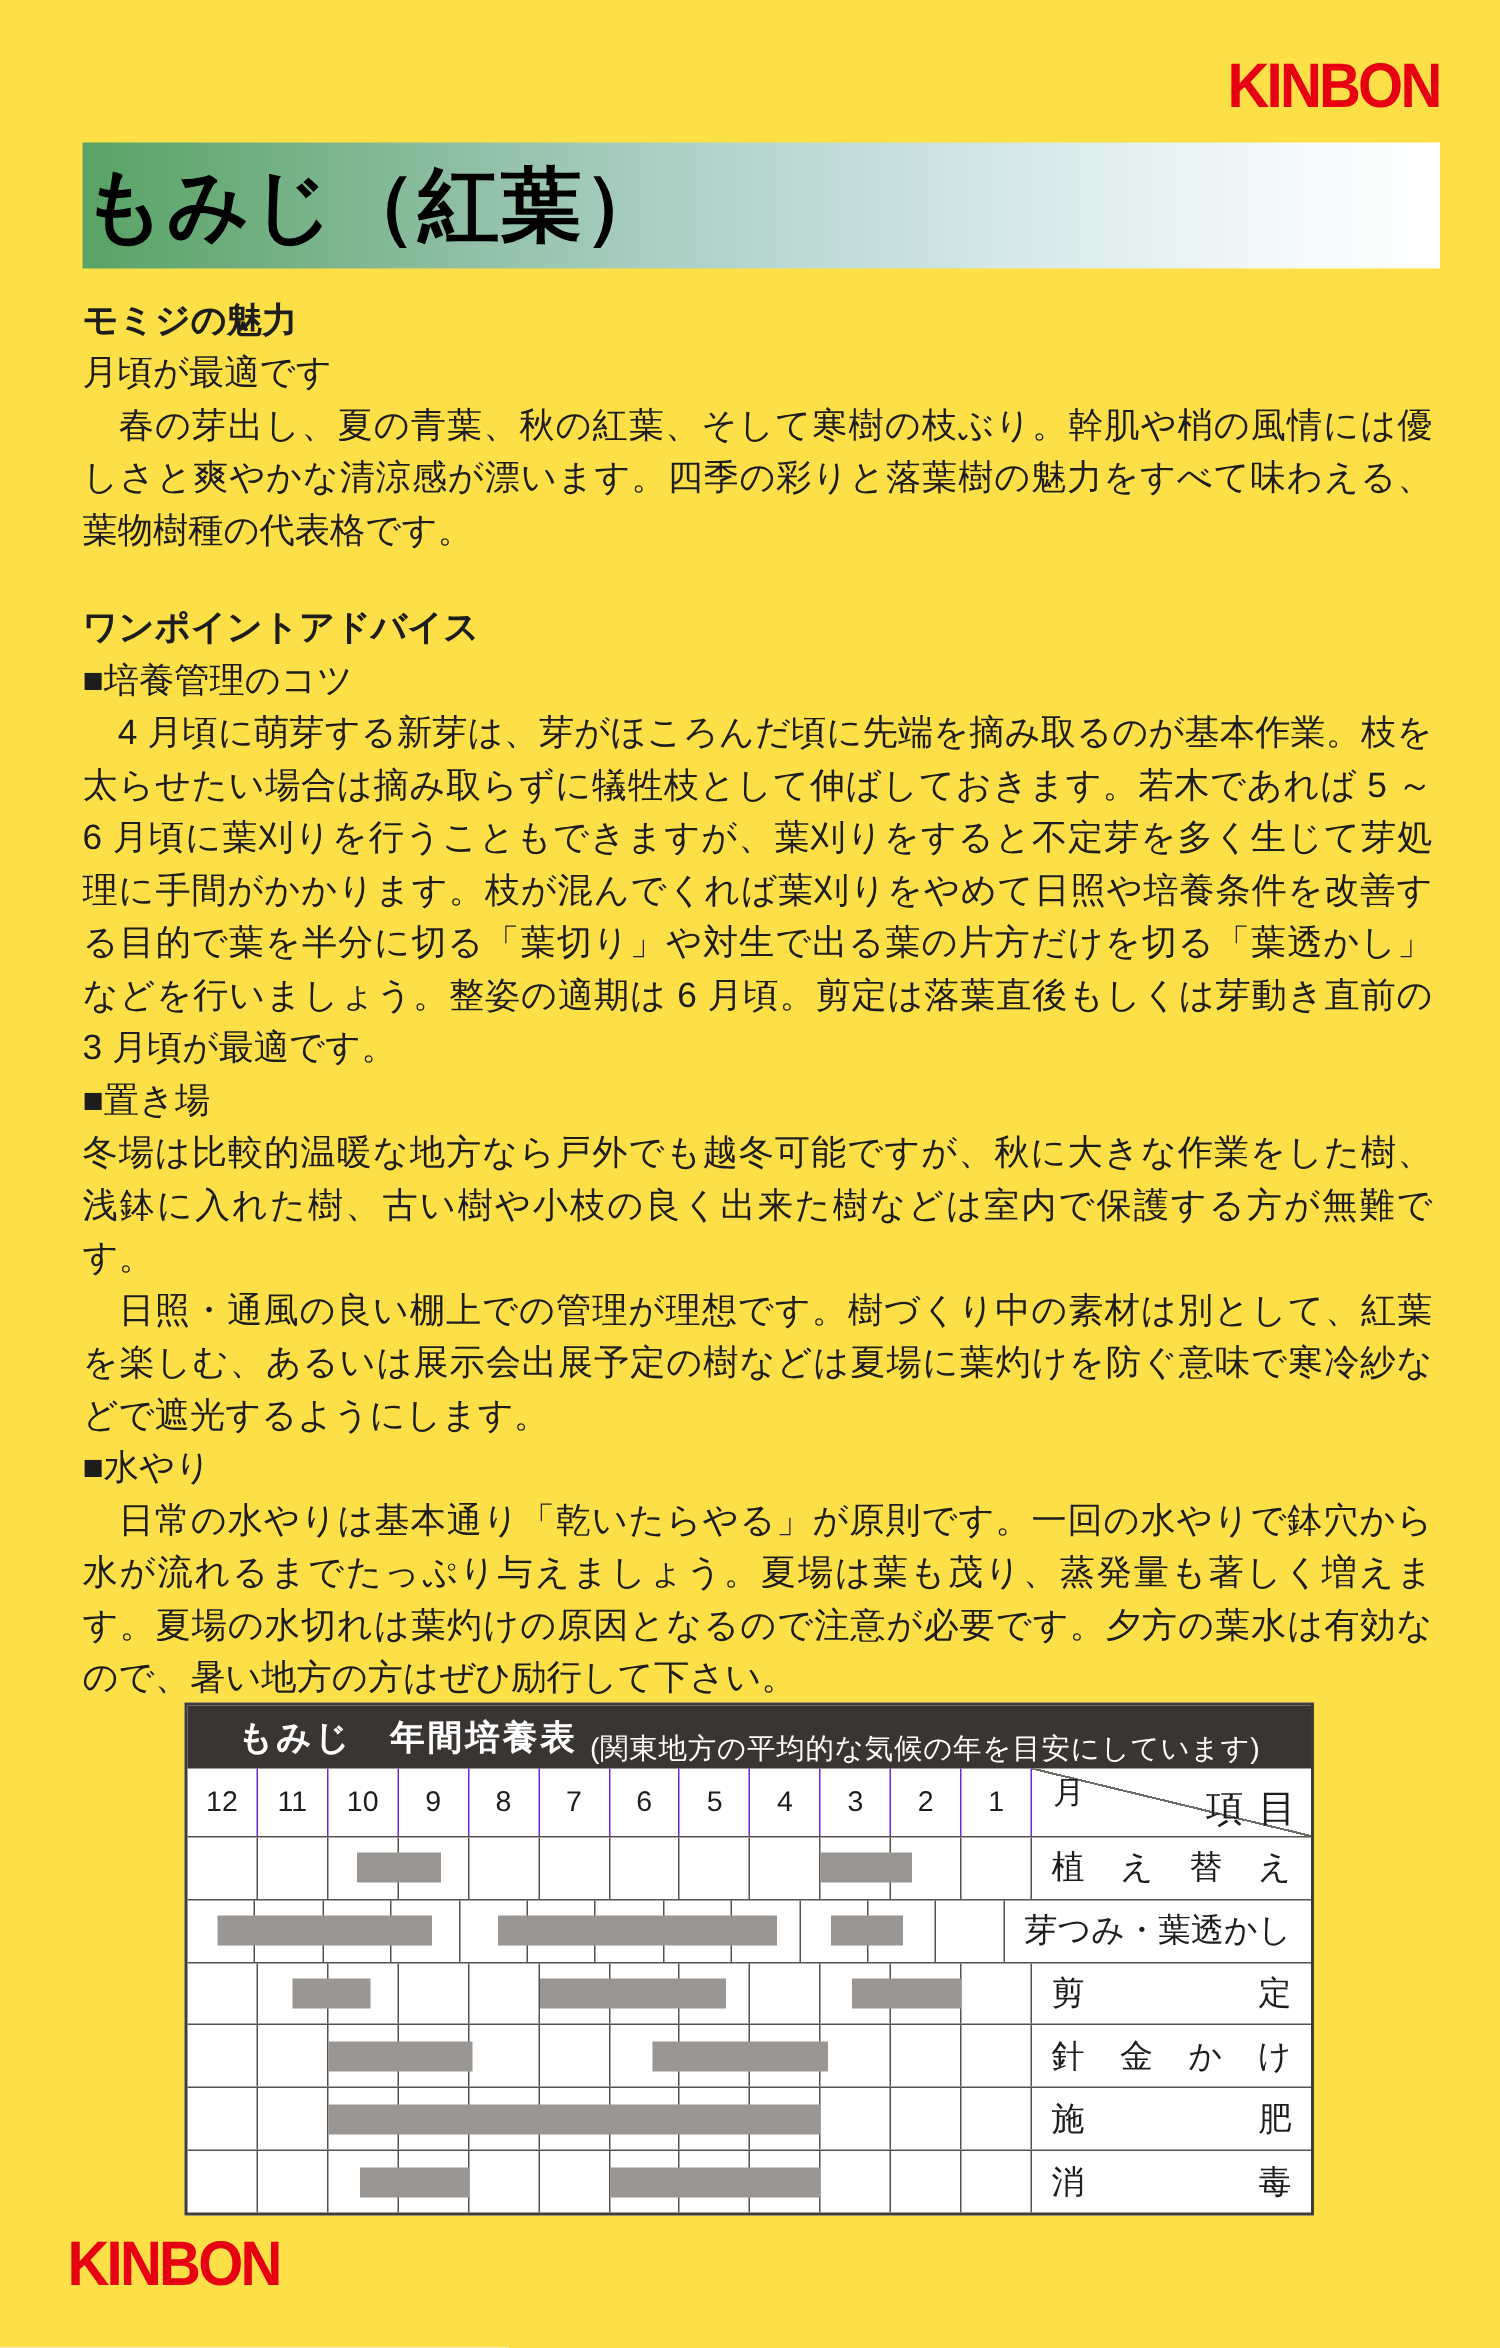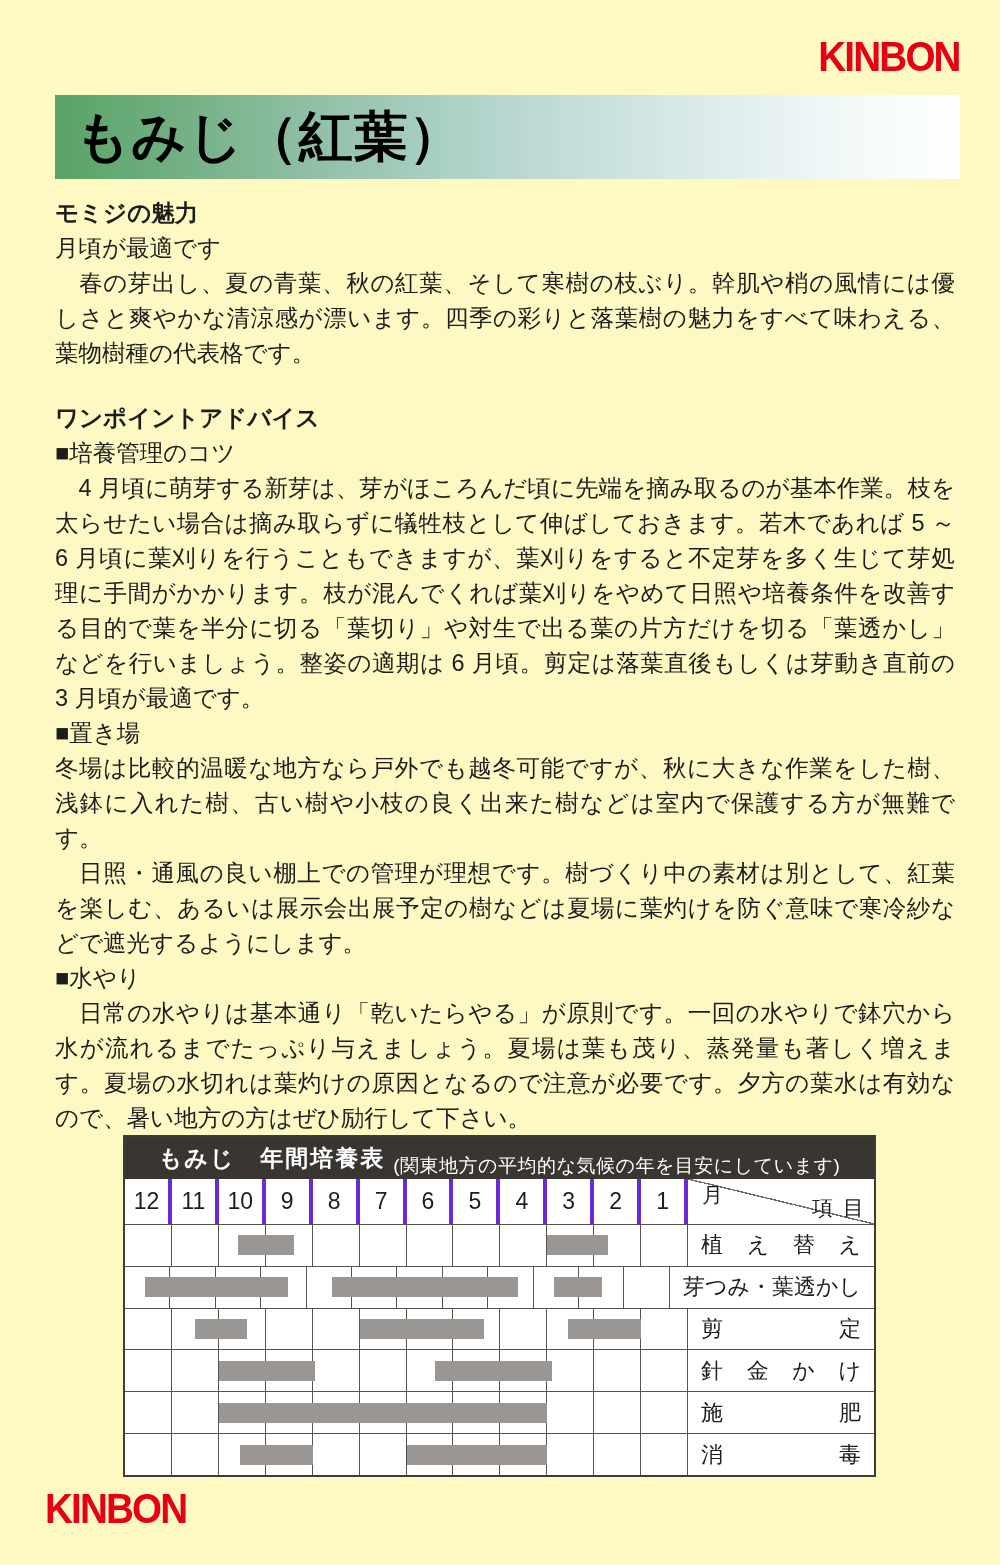--- a/index.html
+++ b/index.html
@@ -1,39 +1,39 @@
 <!DOCTYPE html>
 <html lang="ja"><head>
 <meta charset="utf-8">
 <style>
   html,body { margin:0; padding:0; background:#ffffff; }
   .page {
     position:relative; width:1000px; height:1565px; margin:0 auto;
-    background:#fef9c3; overflow:hidden;
+    background:#fde047; overflow:hidden;
     font-family:"Liberation Sans", sans-serif; color:#1d1d1d;
   }
   
   .logo {
     color:#e60012; font-weight:bold; font-size:42px; letter-spacing:-2px;
     font-family:"Liberation Sans", sans-serif; line-height:1;
     transform:scaleX(0.92);
   }
   .logo-top { position:absolute; top:36px; right:40px; transform-origin:right center; }
   .logo-bottom { position:absolute; top:1488px; left:45px; transform-origin:left center; }
 
   
   .banner {
     position:absolute; left:55px; top:95px; width:905px; height:84px;
     background:linear-gradient(90deg,#58a365 0%,#6fae7f 12%,#8fbfa4 28%,
       #a9cfc3 42%,#c2dcd9 56%,#dcebec 72%,#f3f9f9 88%,#ffffff 100%);
     display:flex; align-items:center;
   }
   .banner-title {
     font-family:"Liberation Serif", serif; font-weight:bold; font-size:54px;
-    color:#000; padding-left:20px; letter-spacing:1px; white-space:nowrap;
+    color:#000; letter-spacing:1px; white-space:nowrap;
   }
 
   
   .content {
     position:absolute; left:55px; top:196px; width:900px;
     font-size:23.5px; line-height:35px; text-align:justify;
   }
   .sec-heading { font-weight:bold; }
   .para { margin:0; }
   .gap { height:30px; }
@@ -51,30 +51,30 @@
   .cal-title {
     font-family:Liberation Mono, monospace; font-weight:bold;
     font-size:23px; letter-spacing:2px; white-space:nowrap;
   }
   .cal-subtitle { font-size:19px; letter-spacing:0.5px; white-space:nowrap;margin-top:16px; }
 
   .cal-header { flex:0 0 45px; display:flex; border-bottom:1px solid #56534f; }
   .months { flex:1; display:flex; }
   .mcell {
     flex:1; display:flex; align-items:center; justify-content:center;
-    font-size:23px; border-right:4px solid #6d28d9;
+    font-size:19px; border-right:1px solid #6d28d9;
   }
   .corner {
     flex:0 0 186px; position:relative;
     background:linear-gradient(to right top,
       transparent calc(50% - 0.7px), #6e6b67 calc(50% - 0.7px),
       #6e6b67 calc(50% + 0.7px), transparent calc(50% + 0.7px));
   }
   .corner .tl { position:absolute; top:2px; left:14px; font-size:21px; }
-  .corner .br { position:absolute; bottom:2px; right:0; font-size:21px; letter-spacing:10px; }
+  .corner .br { position:absolute; bottom:2px; right:0; font-size:25px; letter-spacing:10px; }
 
   .cal-rows { flex:1; display:flex; flex-direction:column; }
   .crow { flex:1; display:flex; }
   .crow:not(:last-child) { border-bottom:1px solid #56534f; }
   .bars-area { flex:1; position:relative; display:flex; }
   .gcell { flex:1; border-right:1px solid #56534f; }
   .bar { position:absolute; top:50%; transform:translateY(-50%); height:20px; }
   .rlabel {
     flex:0 0 186px; box-sizing:border-box; padding:0 13px;
     display:flex; align-items:center; justify-content:space-between;

